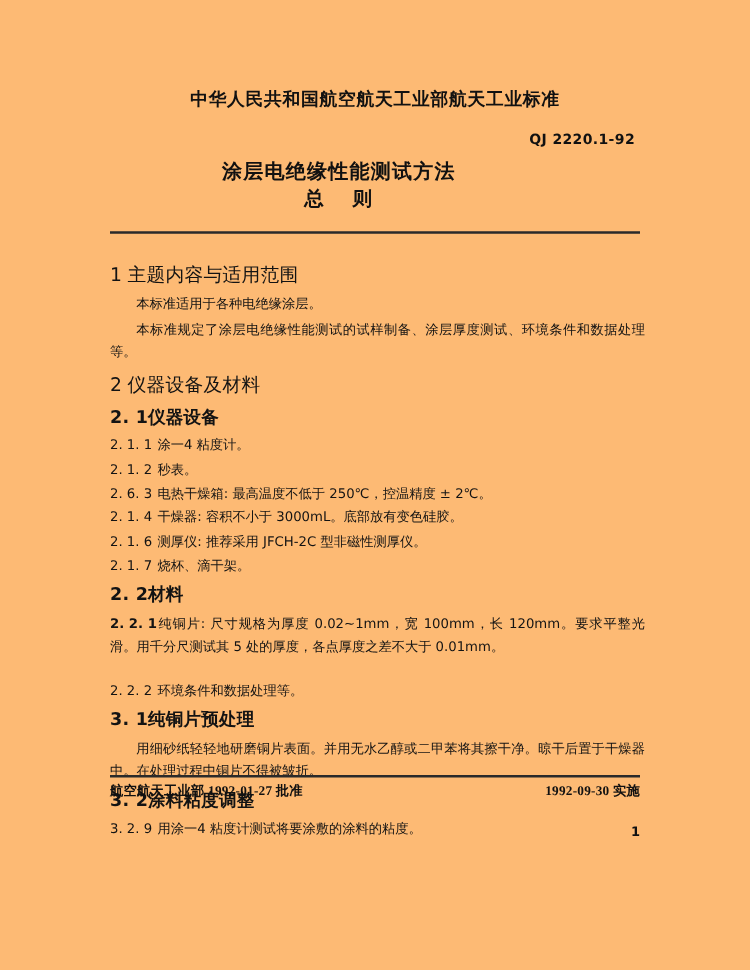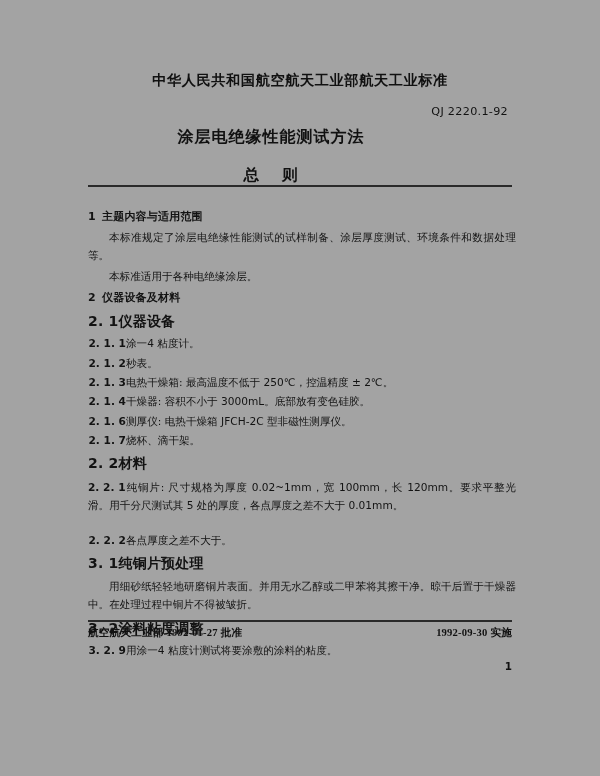--- a/index.html
+++ b/index.html
@@ -12,21 +12,21 @@
     height: 776px;
     font-family: "DejaVu Sans", "Liberation Sans", sans-serif;
     color: #141414;
     -webkit-font-smoothing: none;
   }
 
   .page {
     position: relative;
     width: 600px;
     height: 776px;
-    background: #a3a3a3;
+    background: #fdba74;
     box-sizing: border-box;
     overflow: hidden;
   }
 
   
   .header-zone {
     position: absolute;
     left: 88px;
     top: 72px;
     width: 424px;
@@ -36,37 +36,37 @@
     font-size: 14.2px;
     font-weight: 700;
     letter-spacing: 0.6px;
     line-height: 1.2;
     color: #111;
   }
   .std-number-row {
     margin-top: 16px;
     text-align: right;
     font-size: 11.2px;
-    font-weight: 400;
+    font-weight: 700;
     letter-spacing: 0.3px;
     color: #111;
     padding-right: 4px;
   }
   .doc-title {
     margin-top: 8px;
     text-align: center;
     font-size: 16px;
     font-weight: 700;
     letter-spacing: 1px;
     line-height: 1.35;
     color: #111;
     padding-right: 58px;
   }
   .doc-subtitle {
-    margin-top: 17px;
+    margin-top: 1px;
     text-align: center;
     font-size: 15.6px;
     font-weight: 700;
     letter-spacing: 1px;
     line-height: 1.35;
     color: #111;
     padding-right: 58px;
   }
   .doc-subtitle .gap { display: inline-block; width: 22px; }
 
@@ -84,46 +84,45 @@
     position: absolute;
     left: 88px;
     top: 203px;
     width: 428px;
     font-size: 10.6px;
     line-height: 1.62;
     color: #131313;
   }
 
   .h-sec {
-    font-weight: 700;
-    font-size: 11px;
+    font-weight: 400;
+    font-size: 15px;
     letter-spacing: 0.2px;
     margin-top: 4.5px;
     margin-bottom: 2.5px;
   }
   .h-sec .num { display: inline-block; min-width: 14px; }
   .h-sub {
     font-weight: 700;
     font-size: 14px;
     letter-spacing: 0.2px;
     margin-top: 3px;
     margin-bottom: 2.5px;
   }
   .h-sub .num { display: inline-block; min-width: 26px; }
 
   .item {
     margin-top: 2.2px;
     margin-bottom: 2.2px;
     text-indent: 0;
   }
   .item .num {
-    font-weight: 700;
+    font-weight: 400;
     display: inline-block;
     min-width: 38px;
-    text-align: right;
   }
   .item .txt { font-weight: 400; }
 
   .para {
     text-indent: 21px;
     text-align: justify;
     margin-top: 2.5px;
     margin-bottom: 2.5px;
     line-height: 1.72;
   }
@@ -181,45 +180,45 @@
     <div class="doc-title">涂层电绝缘性能测试方法</div>
     <div class="doc-subtitle"><span>总</span><span class="gap"></span><span>则</span></div>
   </div>
 
   <div class="rule-top"></div>
 
   <div class="body-zone">
 
     <div class="h-sec"><span class="num">1</span><span>主题内容与适用范围</span></div>
 
+    <p class="para">本标准适用于各种电绝缘涂层。</p>
     <p class="para">本标准规定了涂层电绝缘性能测试的试样制备、涂层厚度测试、环境条件和数据处理等。</p>
-    <p class="para">本标准适用于各种电绝缘涂层。</p>
 
     <div class="h-sec"><span class="num">2</span><span>仪器设备及材料</span></div>
 
     <div class="h-sub"><span class="num">2. 1</span><span>仪器设备</span></div>
 
     <div class="item"><span class="num">2. 1. 1</span><span class="txt">涂一4 粘度计。</span></div>
 
     <div class="item"><span class="num">2. 1. 2</span><span class="txt">秒表。</span></div>
 
-    <div class="item"><span class="num">2. 1. 3</span><span class="txt">电热干燥箱: 最高温度不低于 250℃，控温精度 ± 2℃。</span></div>
+    <div class="item"><span class="num">2. 6. 3</span><span class="txt">电热干燥箱: 最高温度不低于 250℃，控温精度 ± 2℃。</span></div>
 
     <div class="item"><span class="num">2. 1. 4</span><span class="txt">干燥器: 容积不小于 3000mL。底部放有变色硅胶。</span></div>
 
 
-    <div class="item"><span class="num">2. 1. 6</span><span class="txt">测厚仪: 电热干燥箱 JFCH-2C 型非磁性测厚仪。</span></div>
+    <div class="item"><span class="num">2. 1. 6</span><span class="txt">测厚仪: 推荐采用 JFCH-2C 型非磁性测厚仪。</span></div>
 
     <div class="item"><span class="num">2. 1. 7</span><span class="txt">烧杯、滴干架。</span></div>
 
     <div class="h-sub"><span class="num">2. 2</span><span>材料</span></div>
 
     <div class="wrap-item"><span class="num" style="font-weight:700;display:inline-block;min-width:38px;">2. 2. 1</span><span class="txt">纯铜片: 尺寸规格为厚度 0.02~1mm，宽 100mm，长 120mm。要求平整光滑。用千分尺测试其 5 处的厚度，各点厚度之差不大于 0.01mm。</span></div>
 
-    <div class="item"><span class="num">2. 2. 2</span><span class="txt">各点厚度之差不大于。</span></div>
+    <div class="item"><span class="num">2. 2. 2</span><span class="txt">环境条件和数据处理等。</span></div>
 
 
     <div class="h-sub"><span class="num">3. 1</span><span>纯铜片预处理</span></div>
 
     <p class="para">用细砂纸轻轻地研磨铜片表面。并用无水乙醇或二甲苯将其擦干净。晾干后置于干燥器中。在处理过程中铜片不得被皱折。</p>
 
     <div class="h-sub"><span class="num">3. 2</span><span>涂料粘度调整</span></div>
 
     <div class="item"><span class="num">3. 2. 9</span><span class="txt">用涂一4 粘度计测试将要涂敷的涂料的粘度。</span></div>
 

